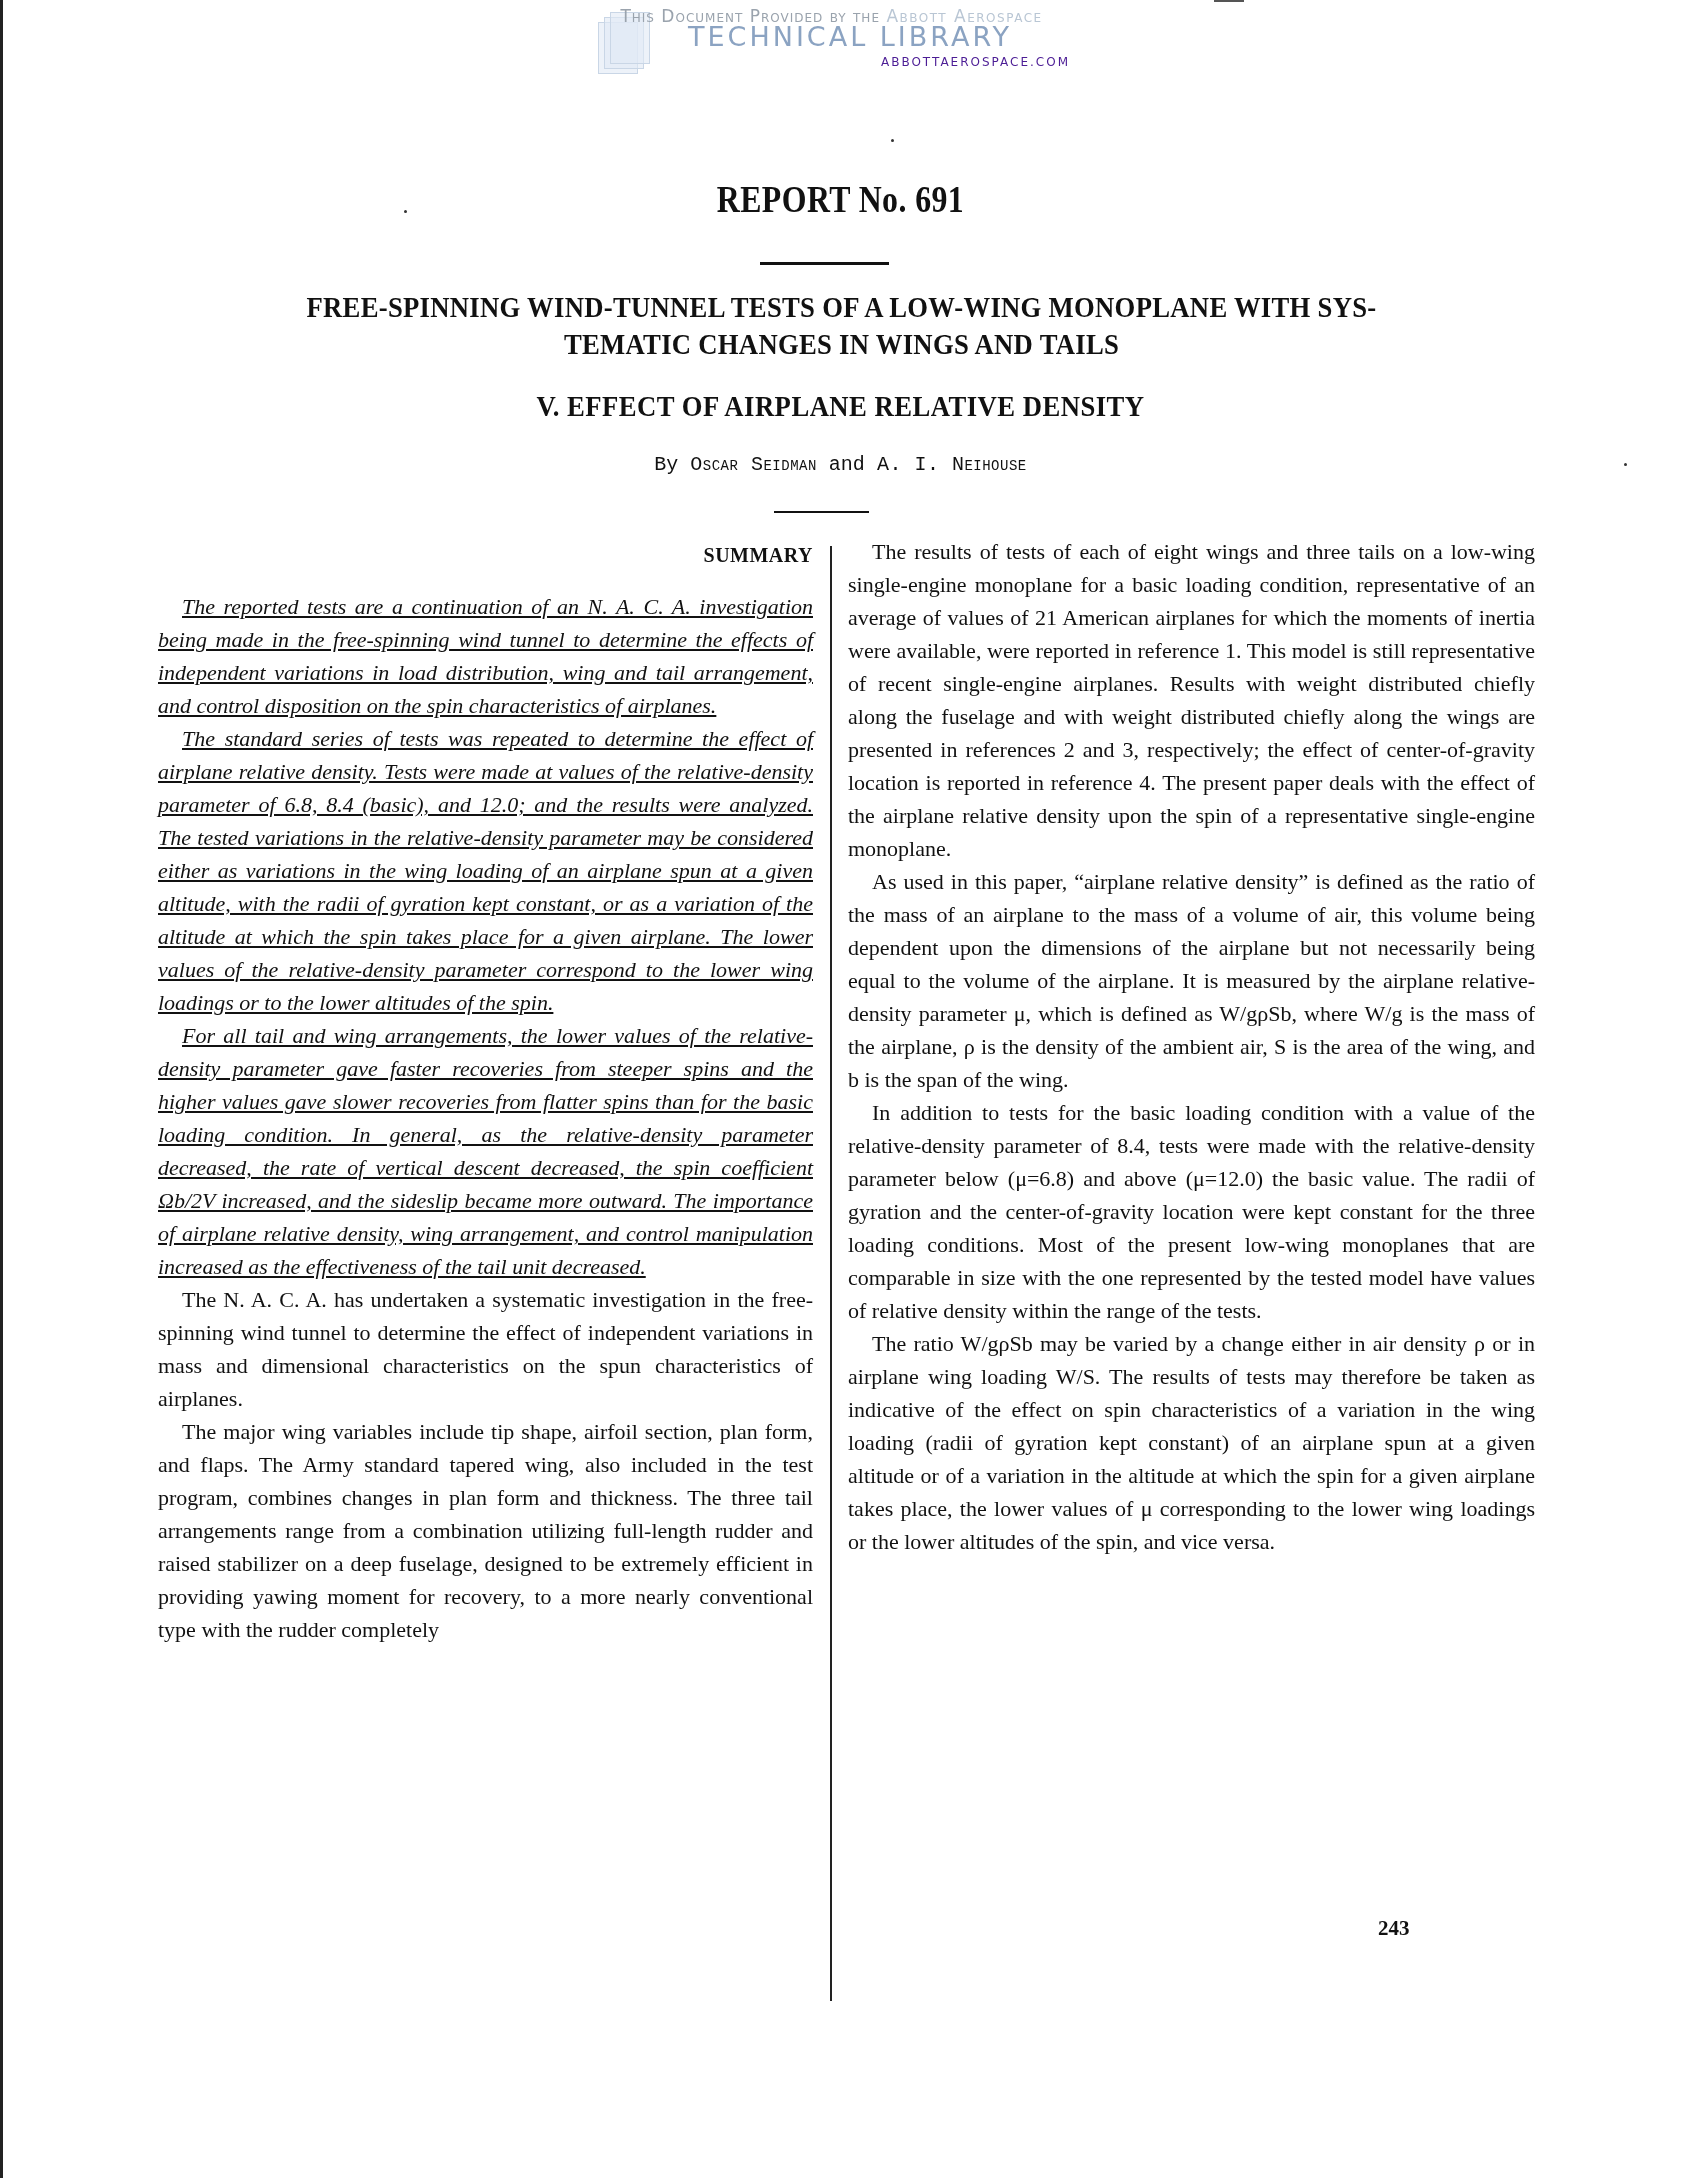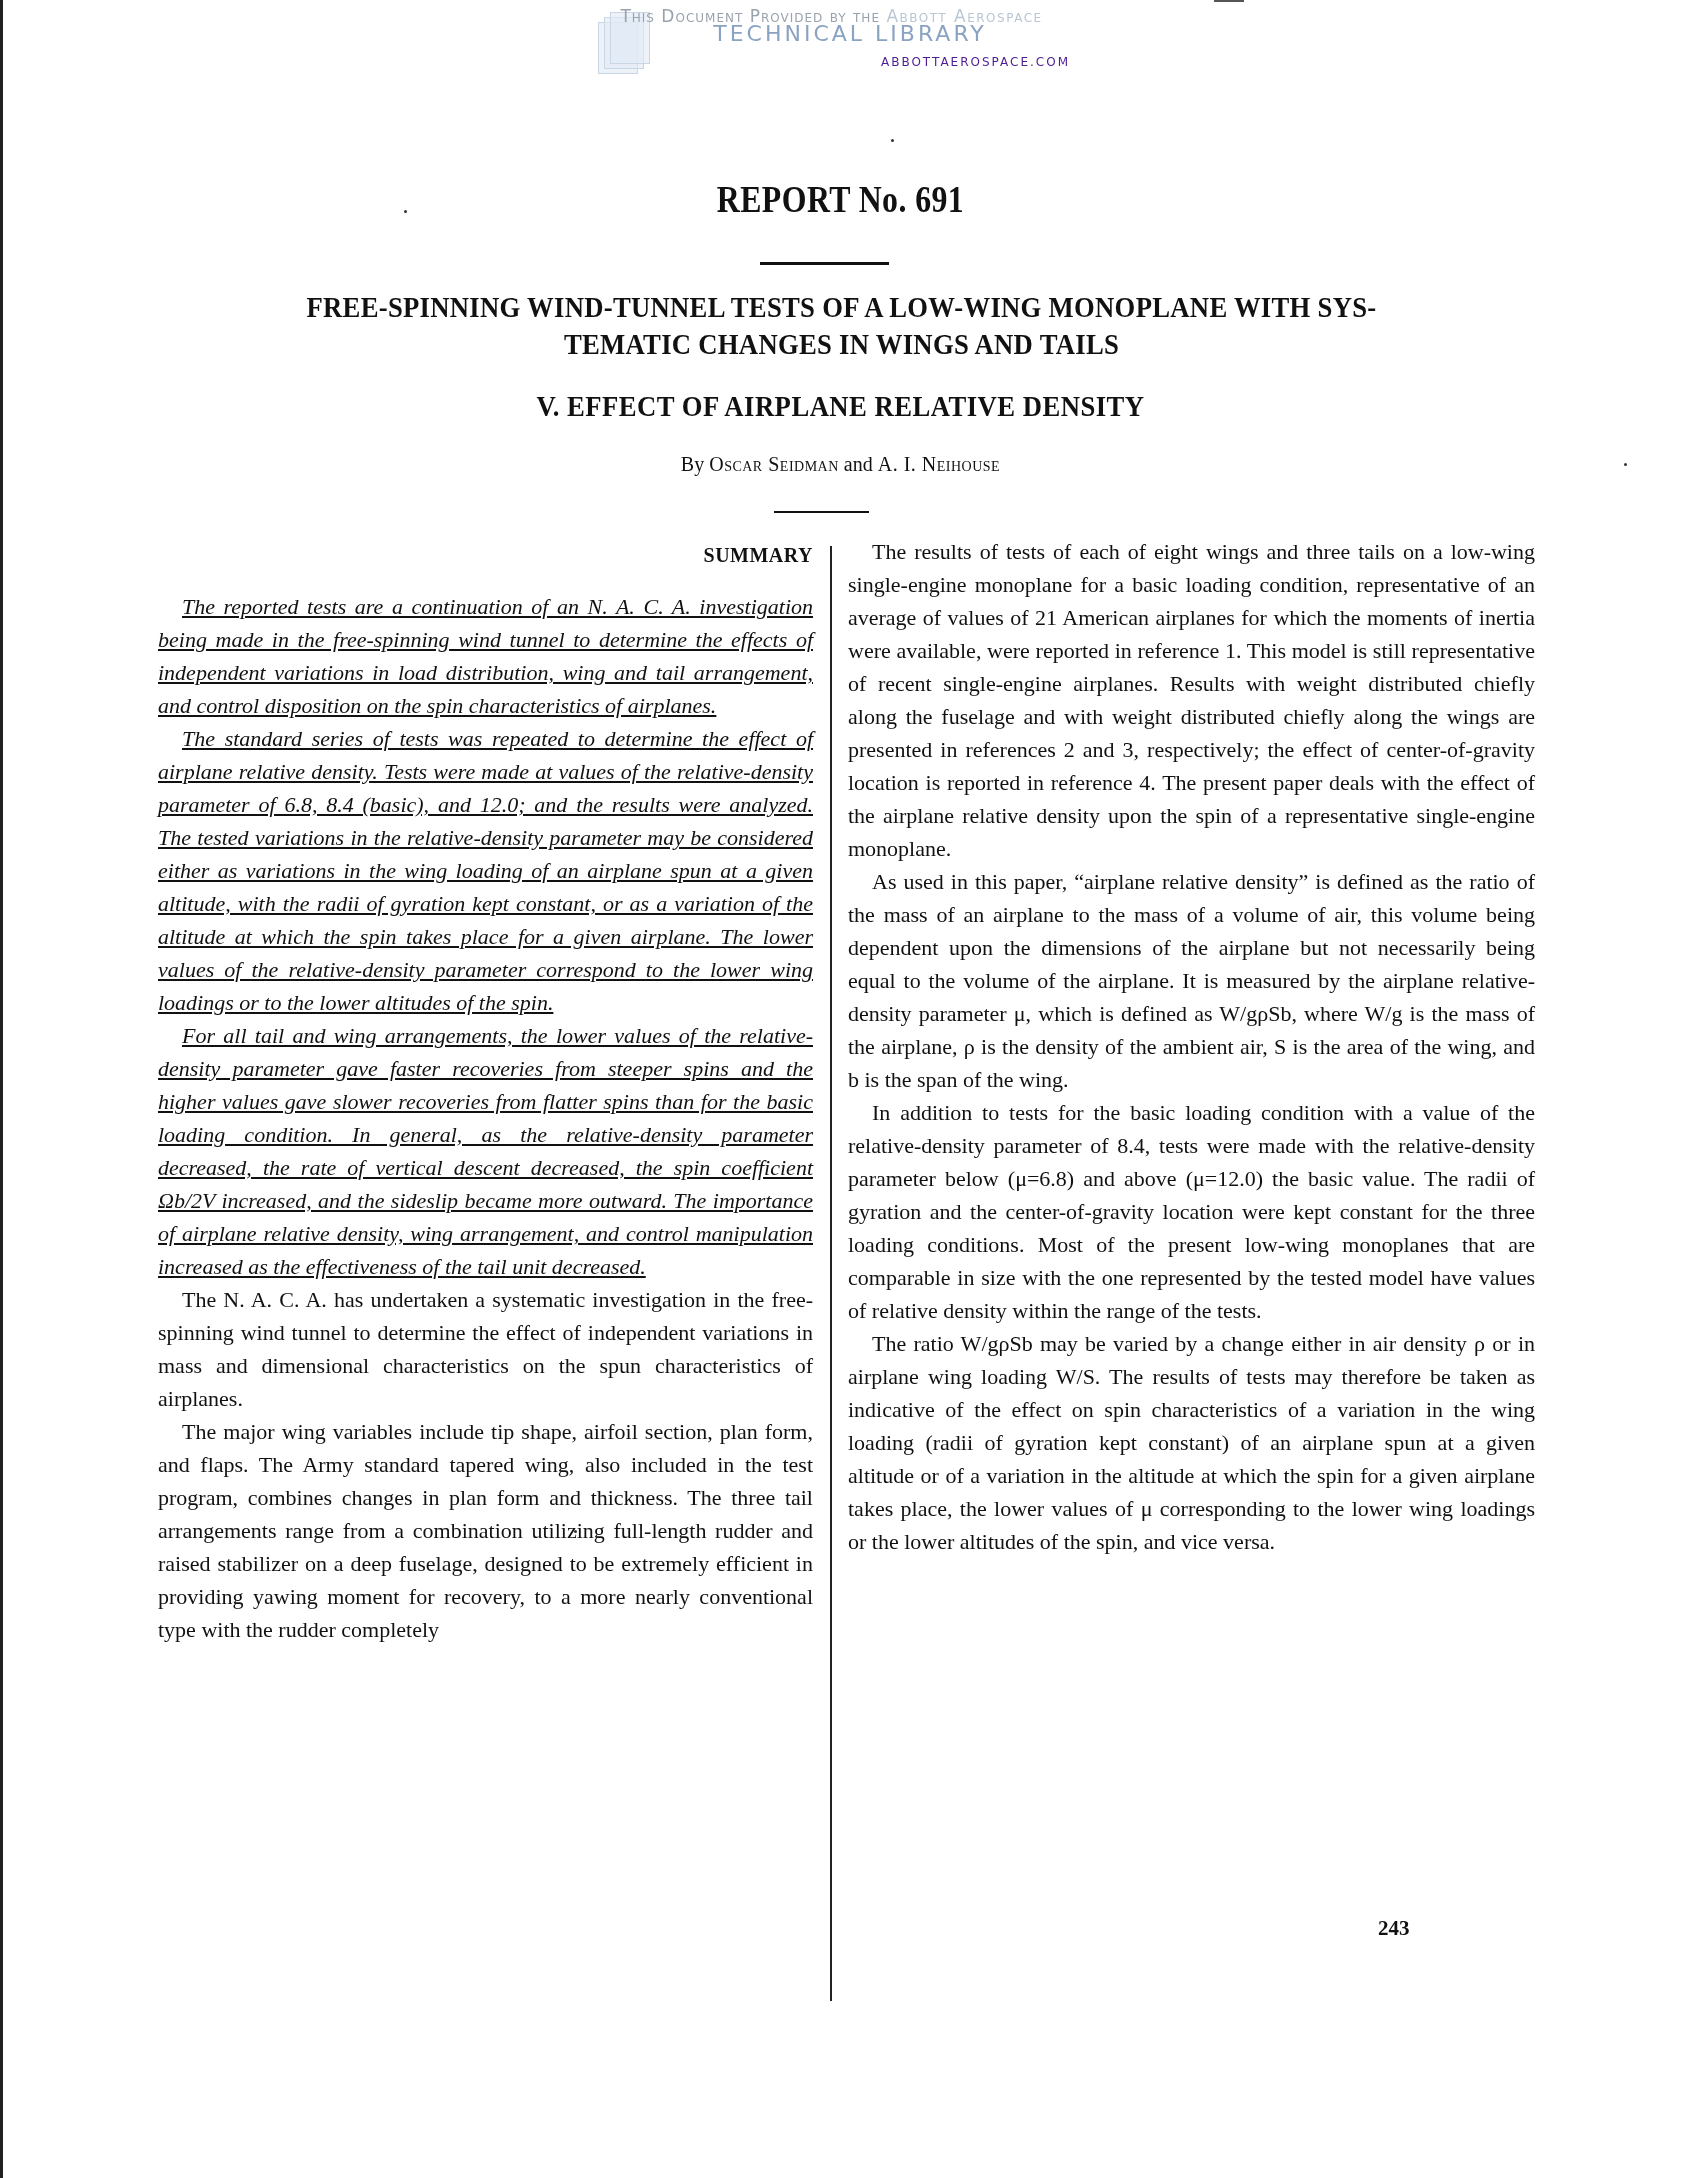--- a/index.html
+++ b/index.html
@@ -9,31 +9,31 @@
     }
     .left-edge { position: absolute; left: 0; top: 0; width: 3px; height: 2178px; background: #222; }
     .top-tick { position: absolute; left: 1214px; top: 0; width: 30px; height: 2px; background: #555; }
 
     
     .watermark { position: absolute; left: 594px; top: 4px; width: 475px; height: 79px; }
     .wm-docs { position: absolute; left: 4px; top: 8px; width: 50px; height: 61px; }
     .wm-docs div { position: absolute; width: 38px; height: 50px; border: 1px solid #c9d6e6; background: rgba(225,234,245,0.6); }
     .wm-line1 { position: absolute; left: 0; top: 2px; width: 475px; text-align: center; font-family: "DejaVu Sans", sans-serif; font-size: 17px; letter-spacing: 1px; color: #9aa3ad; font-variant: small-caps; }
     .wm-line1 .abbott { color: #b9c6d4; letter-spacing: 1.5px; }
-    .wm-line2 { position: absolute; left: 36px; top: 17px; width: 440px; text-align: center; font-family: "DejaVu Sans", sans-serif; font-size: 22px; letter-spacing: 3px; color: #8ba3c2; font-weight: normal; }
+    .wm-line2 { position: absolute; left: 36px; top: 17px; width: 440px; text-align: center; font-family: "DejaVu Sans", sans-serif; font-size: 27px; letter-spacing: 3px; color: #8ba3c2; font-weight: normal; }
     .wm-line3 { position: absolute; left: 228px; top: 51px; width: 248px; text-align: right; font-family: "DejaVu Sans", sans-serif; font-size: 12px; letter-spacing: 2px; color: #4c1d95; }
 
     .stray { position: absolute; width: 3px; height: 3px; background: #333; border-radius: 50%; }
 
     
     .report-no { position: absolute; left: 0; width: 1681px; top: 178px; text-align: center; font-family: "Liberation Serif", serif; font-weight: bold; font-size: 37px; letter-spacing: 0.5px; transform: scaleX(0.86); transform-origin: center; }
     .rule { position: absolute; height: 3px; background: #111; }
     .main-title { position: absolute; left: 99px; width: 1485px; top: 289px; text-align: center; font-weight: bold; font-size: 29px; line-height: 37px; letter-spacing: 0.3px; transform: scaleX(0.92); transform-origin: center; }
     .subtitle { position: absolute; left: 0; width: 1681px; top: 390px; text-align: center; font-weight: bold; font-size: 29px; letter-spacing: 0.5px; transform: scaleX(0.92); transform-origin: center; }
-    .authors { position: absolute; left: 0; width: 1681px; top: 453px; text-align: center; font-size: 20px; }
+    .authors { position: absolute; left: 0; width: 1681px; top: 453px; text-align: center; font-size: 20px; font-family: Liberation Mono, monospace; }
     .authors .sc { font-variant: small-caps; letter-spacing: 0.5px; }
 
     
     .col { position: absolute; top: 535px; font-size: 22px; line-height: 33px; text-align: justify; }
     .col-left { left: 158px; width: 655px; }
     .col-right { left: 848px; width: 687px; }
     .col-divider { position: absolute; left: 830px; top: 546px; width: 2px; height: 1455px; background: #222; }
     .section-head { text-align: right; font-weight: bold; font-size: 20px; letter-spacing: 0.5px; margin: 0; }
     .summary-head { margin-top: 4px; margin-bottom: 18px; }
     .intro-head { margin-top: 38px; margin-bottom: 24px; }

